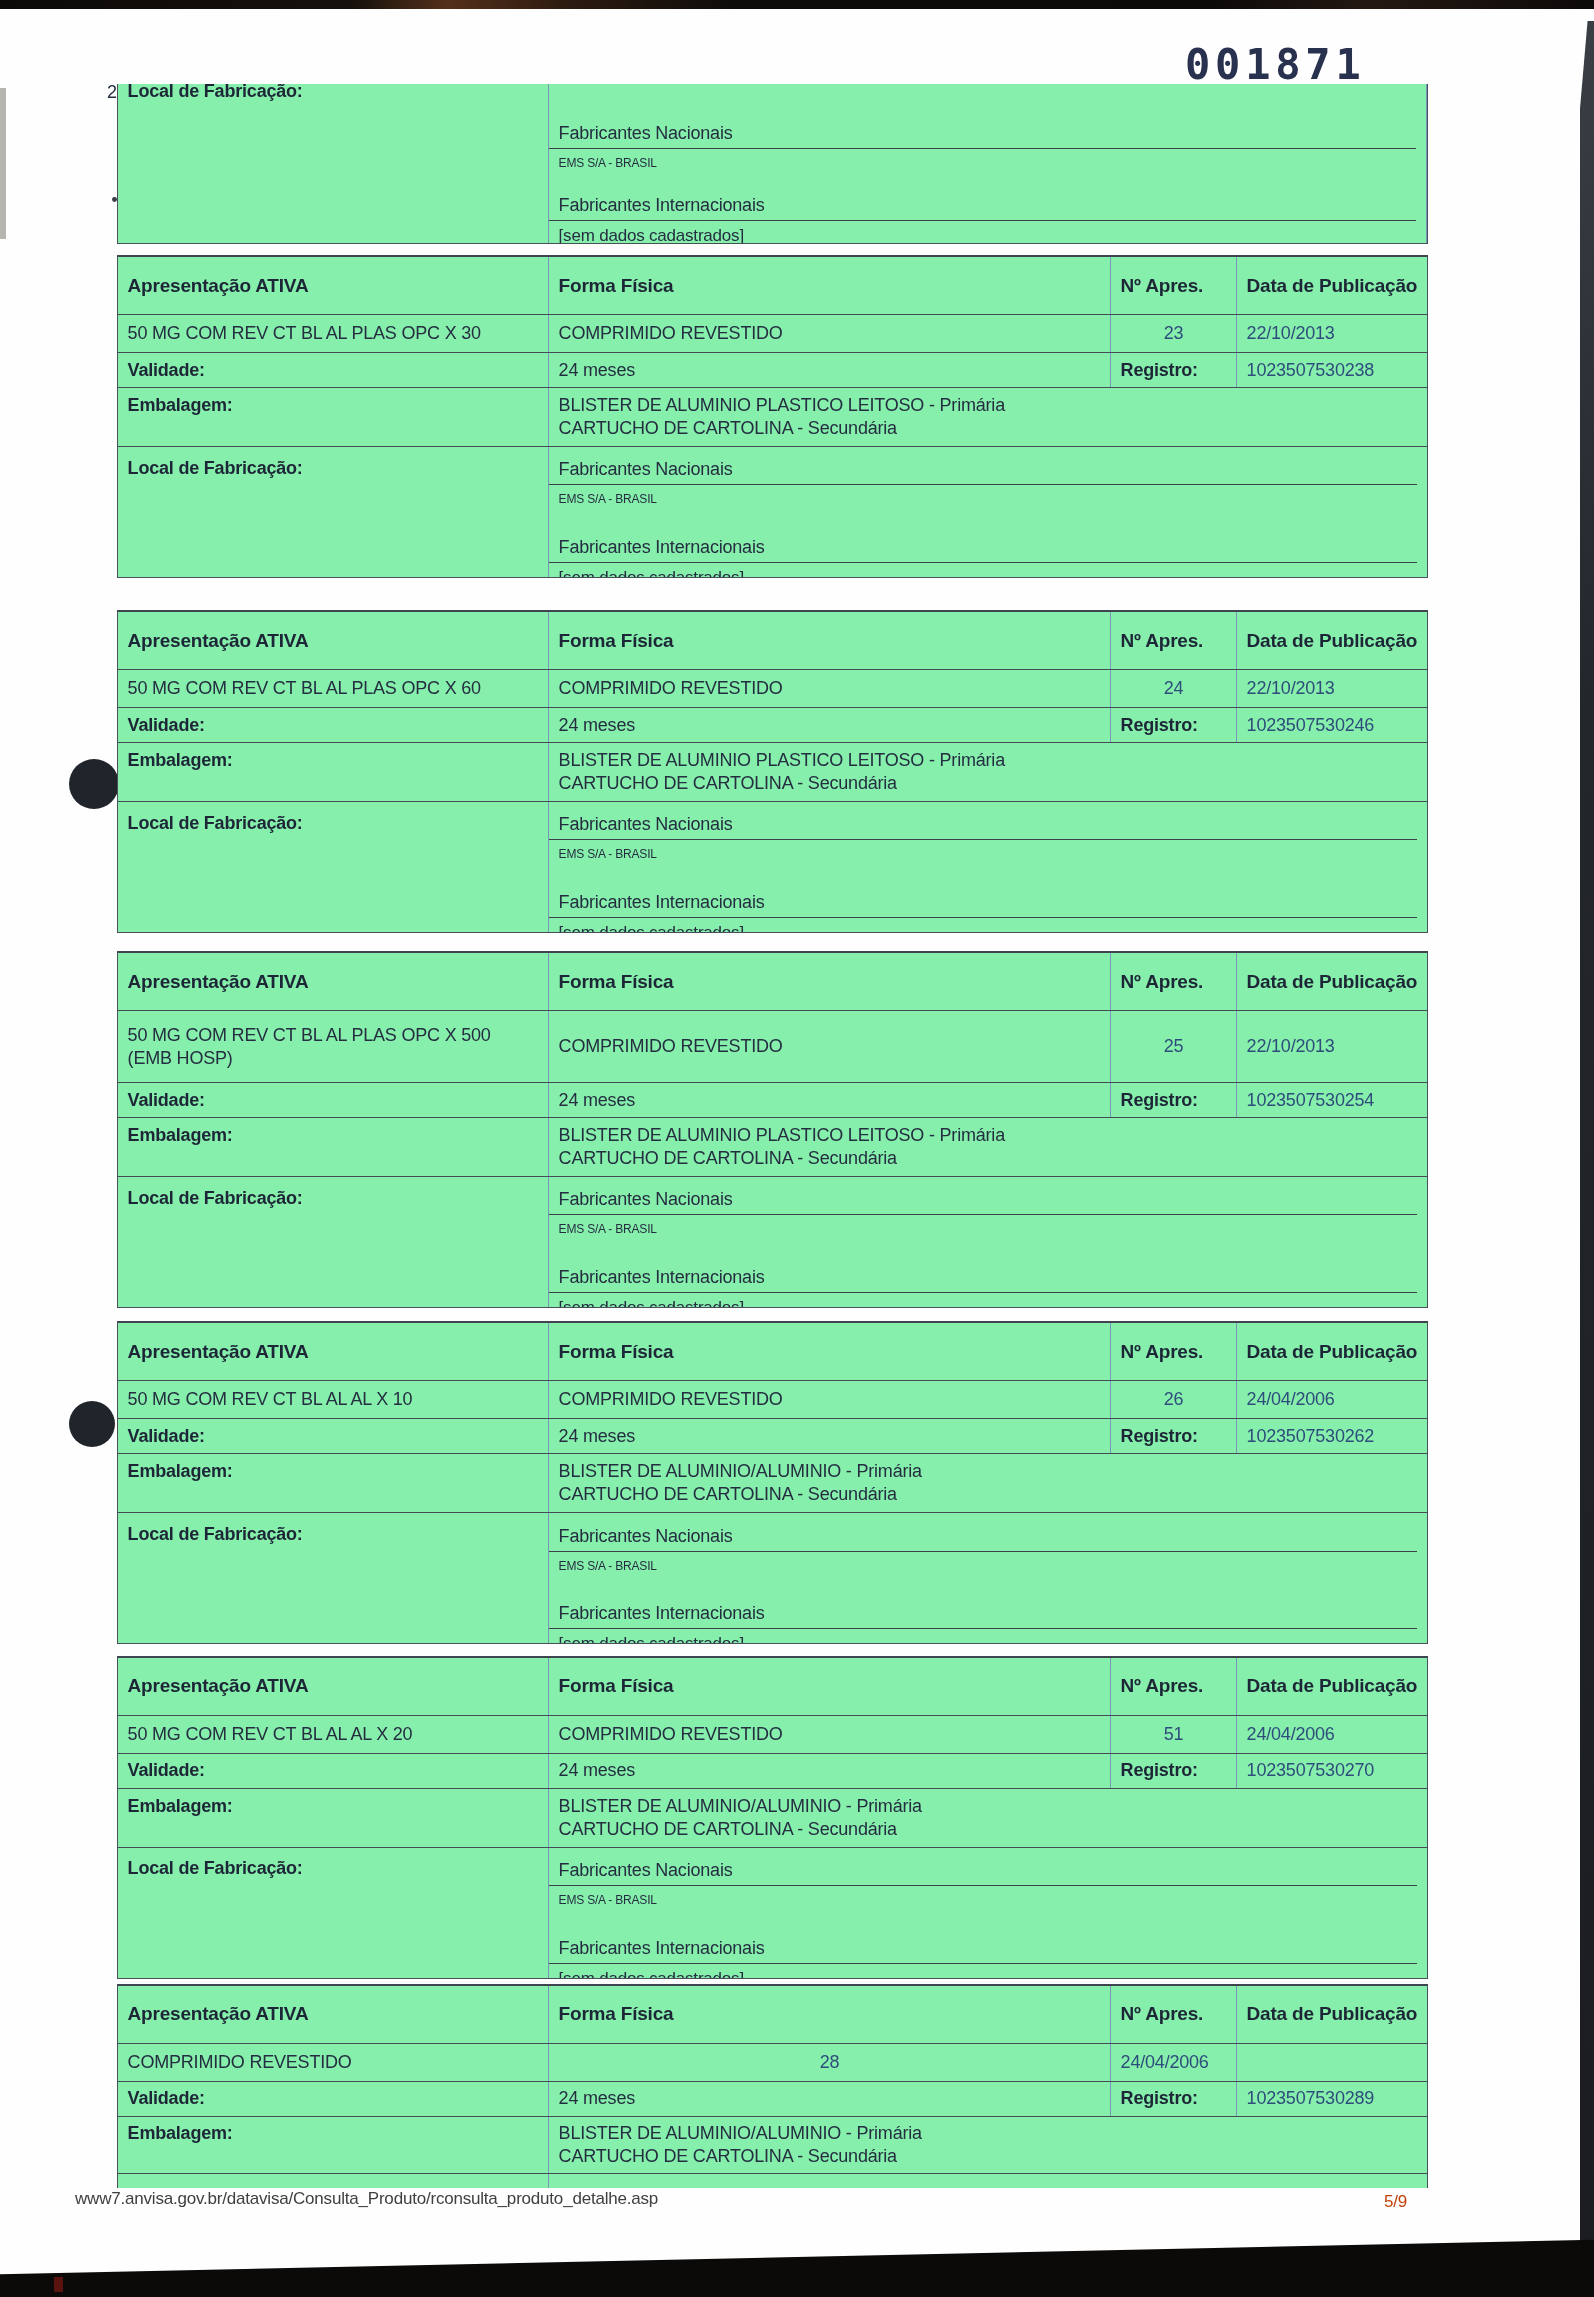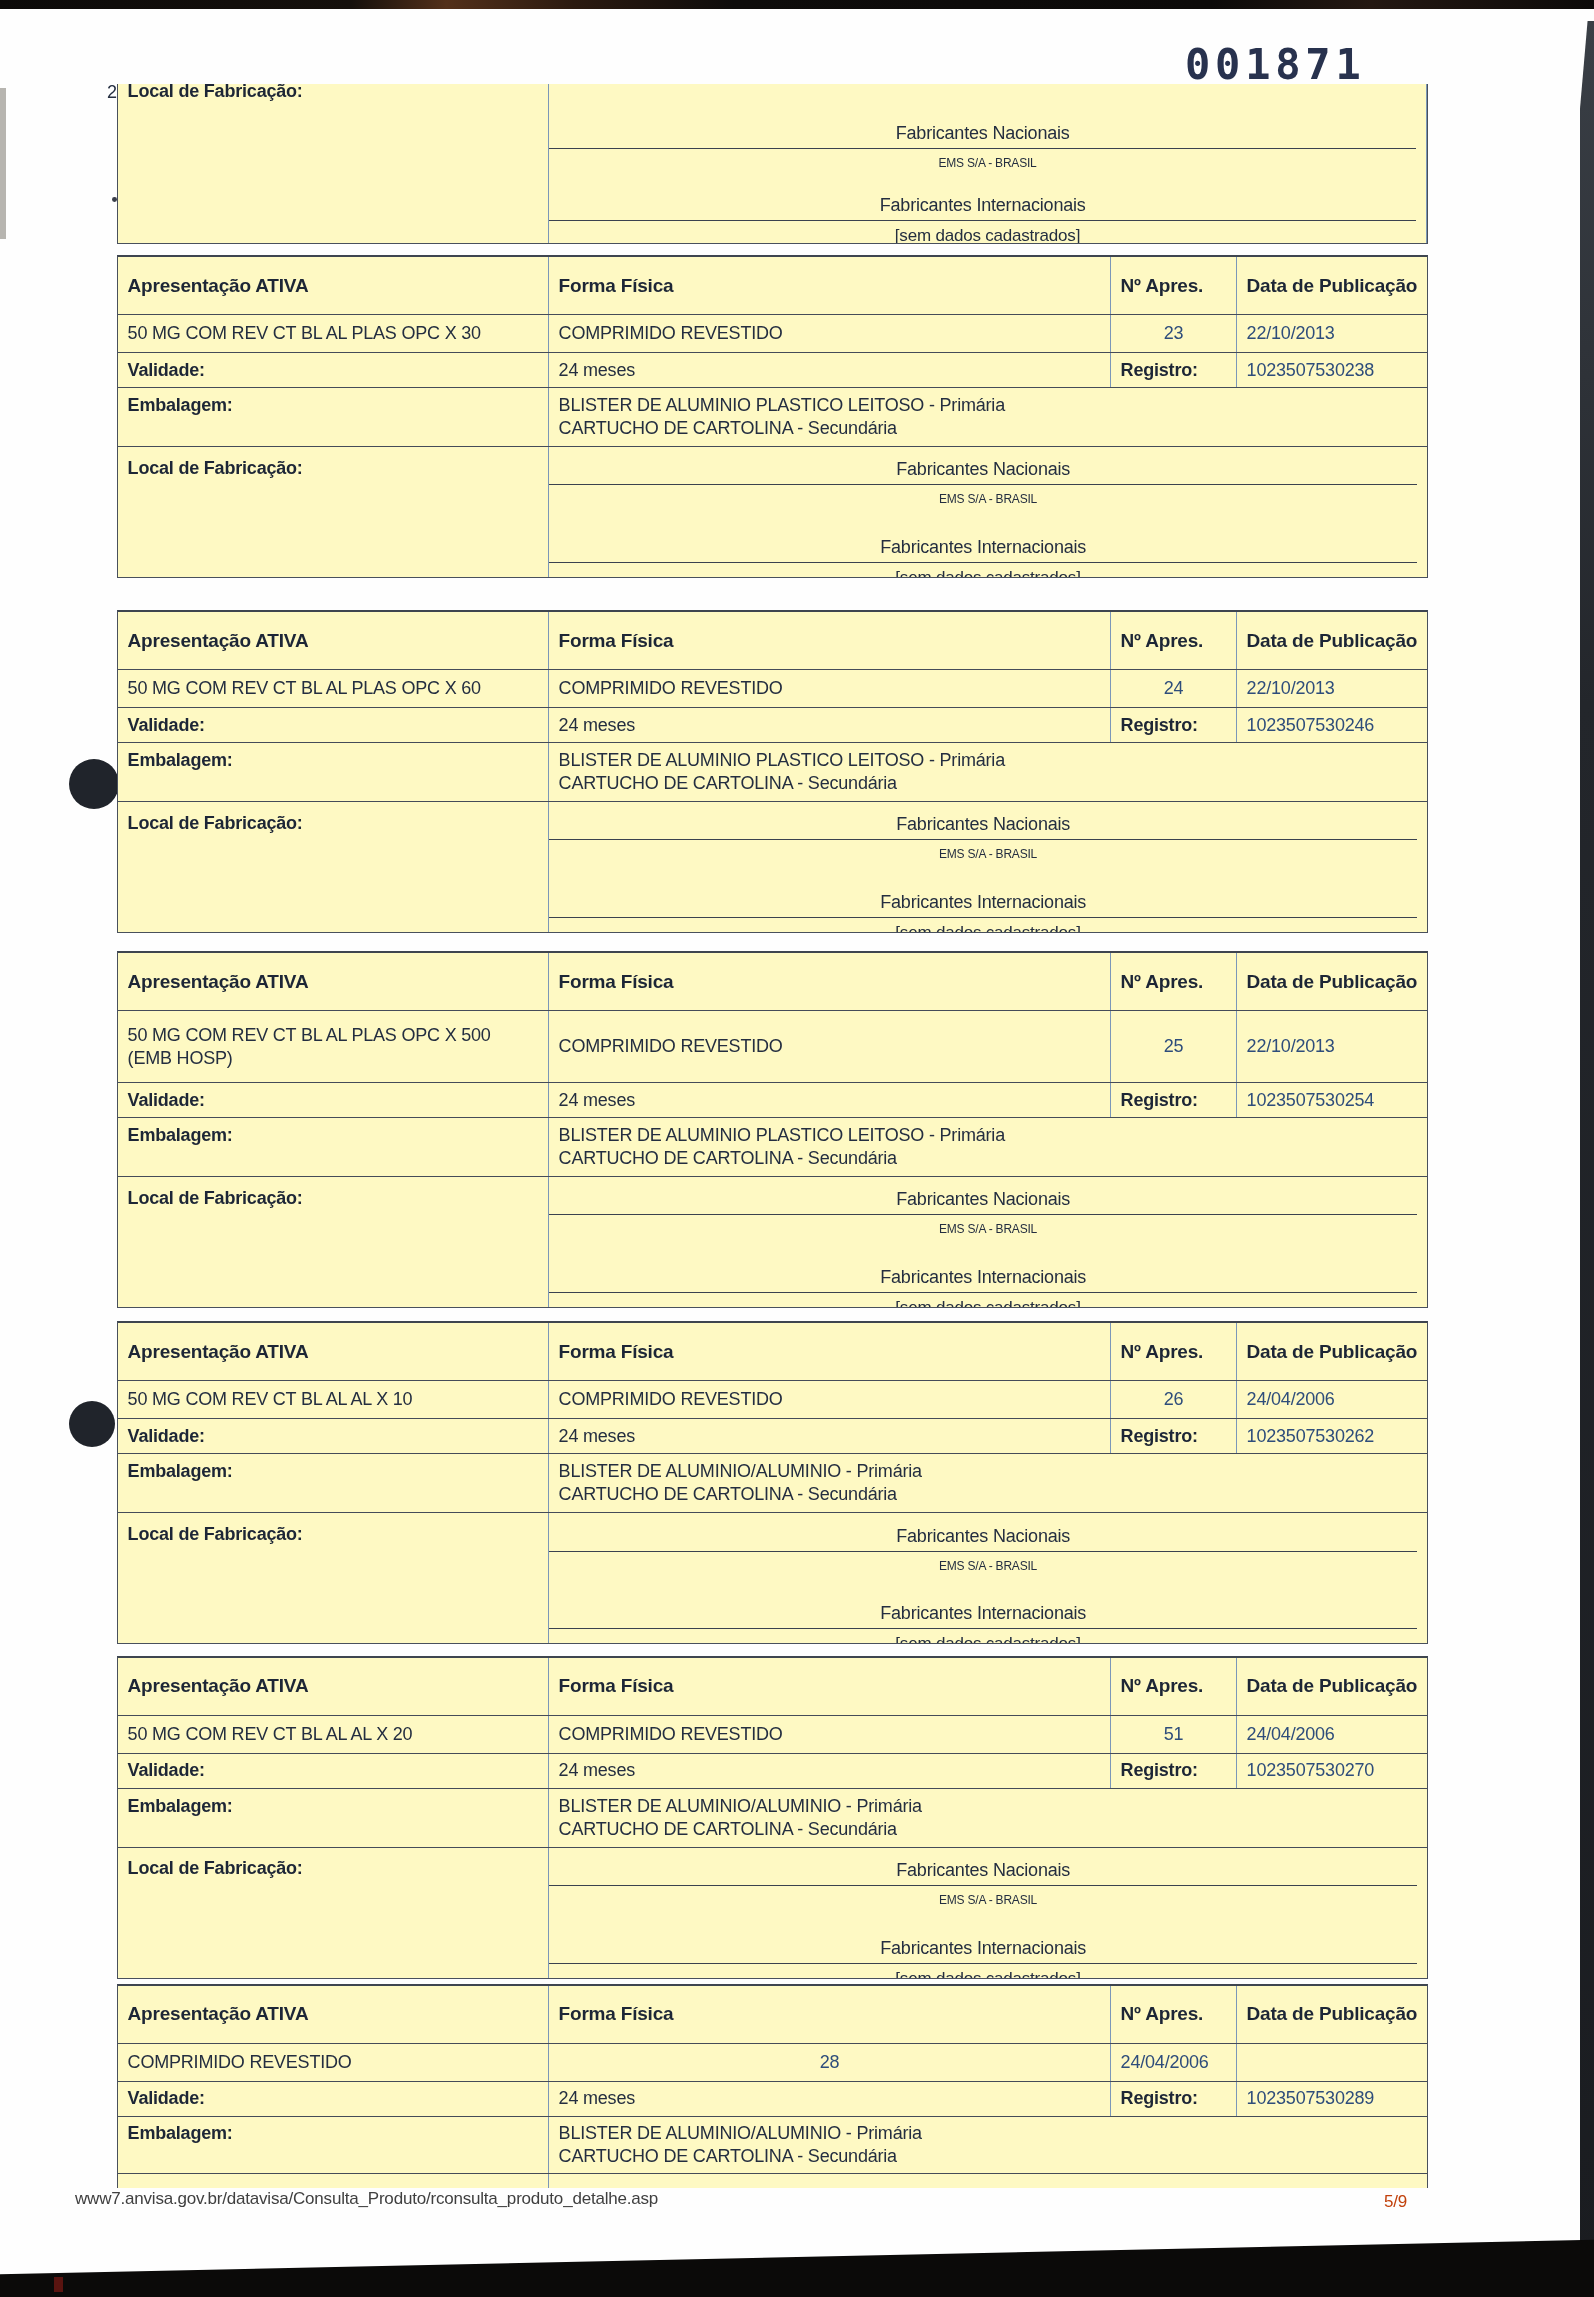--- a/index.html
+++ b/index.html
@@ -23,21 +23,21 @@
   .dot-2{left:69px;top:1401px;width:46px;height:46px;}
   .speck{position:absolute;border-radius:50%;background:#3a3f4a;}
   .speck-1{left:196px;top:113px;width:6.7px;height:6.7px;}
   .speck-2{left:112px;top:197px;width:4.8px;height:4.8px;}
   
   .doc-date{position:absolute;left:107px;top:82px;font-size:18px;}
   .doc-title{position:absolute;left:574px;top:82px;width:459px;text-align:center;font-size:18px;}
   .stamp{position:absolute;left:1185px;top:40px;font-family:"DejaVu Sans Mono",monospace;
     font-size:42px;font-weight:700;letter-spacing:4.8px;color:#28324e;text-align:right;}
   
-  .tbl{box-sizing:border-box;background:#fef9c3;border:1.9px solid #49505c;border-top:2.9px solid #3e454f;}
+  .tbl{box-sizing:border-box;background:#86efac;border:1.9px solid #49505c;border-top:2.9px solid #3e454f;}
   .top-table{position:absolute;left:117px;top:84px;width:1311px;height:160px;
     border-top:none;display:grid;grid-template-columns:431px 1fr;overflow:hidden;}
   .blocks-host{position:absolute;left:117px;top:255px;width:1143px;}
   .blk{width:1311px;box-sizing:border-box;display:grid;grid-template-rows:58px 38px 35px 59px 1fr;
     overflow:hidden;height:323px;}
   .blocks-host .blk:nth-child(2){margin-top:32px;}
   .blocks-host .blk:nth-child(3){margin-top:18px;height:357px;grid-template-rows:58px 72px 35px 59px 1fr;}
   .blocks-host .blk:nth-child(4){margin-top:13.4px;}
   .blocks-host .blk:nth-child(5){margin-top:11.5px;}
   .blocks-host .blk:nth-child(6){margin-top:4.8px;height:204px;grid-template-rows:58px 38px 35px 1fr;border-bottom:none;}
@@ -47,21 +47,21 @@
   .cols2{grid-template-columns:431px 1fr;}
   .cell{box-sizing:border-box;padding:4.8px 9.6px;border-right:1.9px solid #7b97b8;
     display:flex;flex-direction:column;justify-content:center;font-size:18px;line-height:23px;}
   .cols4 .cell:nth-child(4),.cols2 .cell:nth-child(2){border-right:none;}
   .bold{font-weight:700;color:#1d2636;}
   .hdr .cell{font-size:19px;line-height:24px;}
   .num-cell{align-items:center;text-align:right;}
   .blue{color:#2e4d7b;}
   .emb-cell{justify-content:flex-start;padding-top:5.7px;}
   .local-cell{justify-content:flex-start;padding-top:9.6px;}
-  .fab-wrap{justify-content:flex-start;padding:9.6px 0 0 0;text-align:center;}
+  .fab-wrap{justify-content:flex-start;padding:9.6px 0 0 0;}
   .fab-line{border-bottom:1.9px solid #3b424e;margin:0 9.6px 0 0;padding:1.9px 9.6px 2.9px;font-size:18px;line-height:23px;}
   .fab-val{padding:2.9px 9.6px 5.7px;font-size:12px;line-height:23px;}
   .fab-int{margin-top:17px;}
   .sem-dados{font-size:17px;}
   .top-table .fab-wrap{padding-top:36px;}
   .top-table .fab-int{margin-top:11.5px;}
   .top-table .local-cell{padding-top:0;}
   .clip-top{display:block;margin-top:-3.8px;}
   
   .footer-url{position:absolute;left:75px;top:2189px;font-size:17px;color:#404040;}

